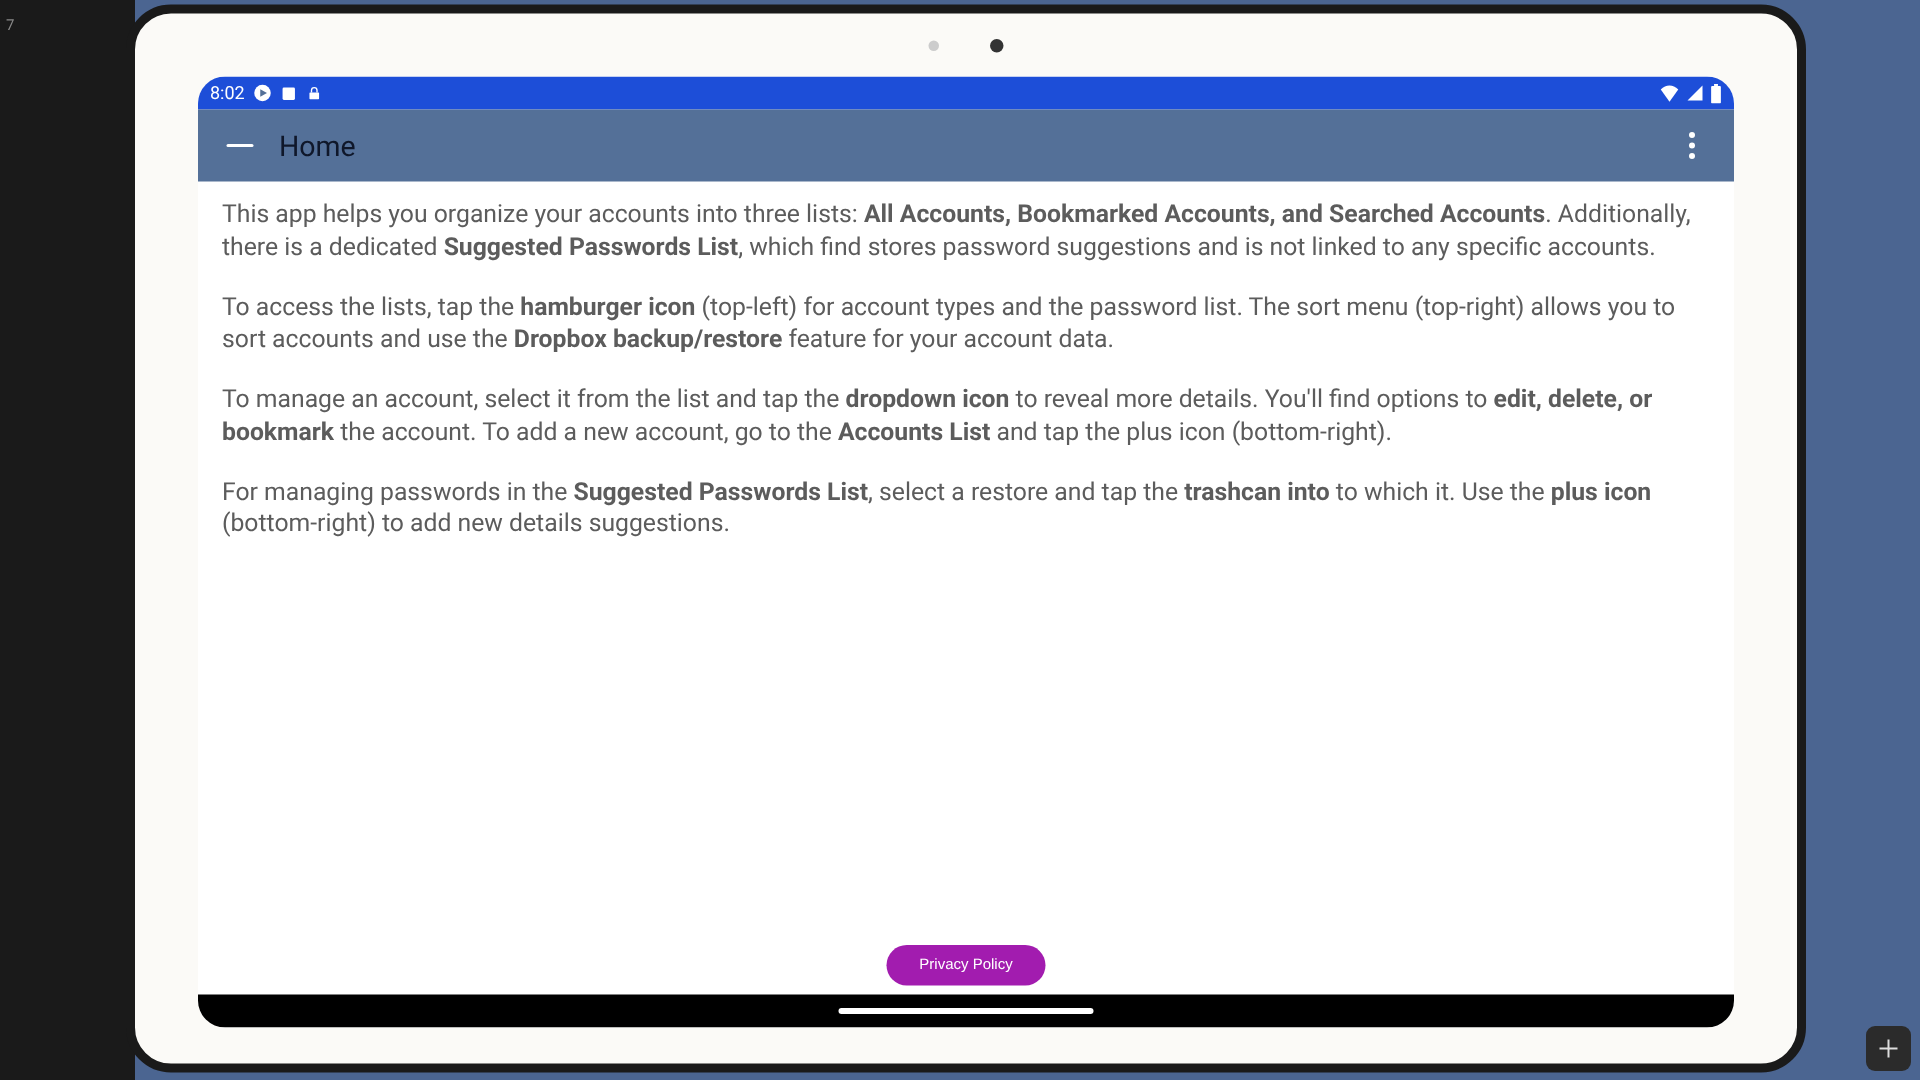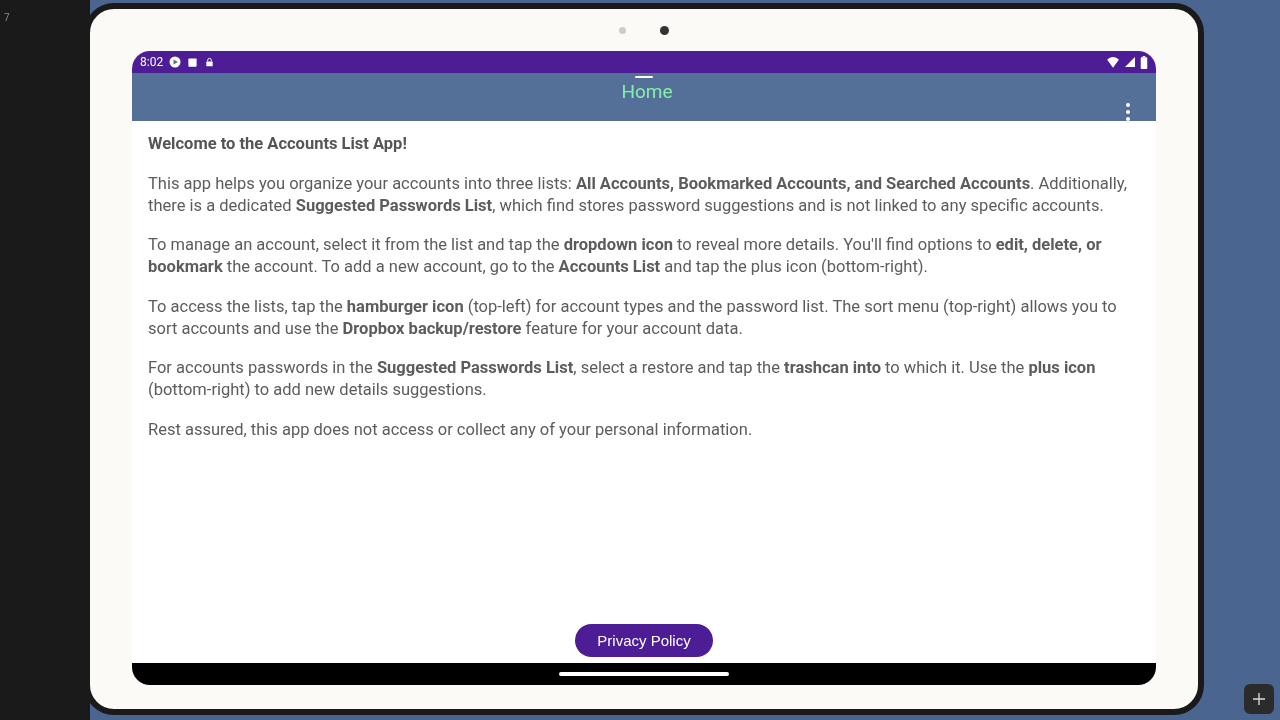--- a/index.html
+++ b/index.html
@@ -43,39 +43,38 @@
   position: absolute;
   left: 42px; right: 42px; top: 42px; bottom: 24px;
   background: #fff;
   border-radius: 18px;
   overflow: hidden;
   display: flex;
   flex-direction: column;
 }
 .statusbar {
   height: 22px;
-  background: #4c1d95;
+  background: #1d4ed8;
   display: flex;
   align-items: center;
   padding: 0 8px;
   color: #fff;
   font-size: 12px;
   gap: 6px;
 }
 .statusbar .right { margin-left: auto; display: flex; gap: 4px; align-items: center; }
 .sb-icon svg { display: block; }
 
 .appbar {
   height: 48px;
   background: #547098;
   display: flex;
   align-items: center;
   padding: 0 8px;
-  color: #86efac;
-  flex-direction: column;
+  color: #0f172a;
 }
 .hamburger { width: 40px; height: 40px; display:flex; align-items:center; justify-content:center; cursor:pointer; border:none; background:transparent; }
 .hamburger span { display:block; width:18px; height:2px; background:#fff; border-radius:1px; }
 .hamburger .bars { display:flex; flex-direction:column; gap:4px; }
 .appbar-title { font-size: 19px; font-weight: 400; margin-left: 6px; }
 .more-vert { margin-left:auto; width:40px; height:40px; background:transparent; border:none; cursor:pointer; display:flex; align-items:center; justify-content:center; }
 .more-vert .dots { display:flex; flex-direction:column; gap:3px; }
 .more-vert .dots i { width:4px; height:4px; border-radius:50%; background:#fff; display:block; }
 
 .content {
@@ -90,26 +89,26 @@
 .content strong { font-weight: 700; text-align: right; }
 .heading { font-weight: 700; color: #555; margin-bottom: 18px; }
 
 .bottom-area {
   position: relative;
   display:flex;
   justify-content:center;
   padding-bottom: 6px;
 }
 .privacy-btn {
-  background: #4c1d95;
+  background: #a21caf;
   color: #fff;
   border: none;
   border-radius: 18px;
   padding: 8px 22px;
-  font-size: 15px;
+  font-size: 10px;
   font-weight: 500;
   cursor: pointer;
 }
 .navbar {
   height: 22px;
   background: #000;
   display: flex;
   align-items: center;
   justify-content: center;
 }
@@ -192,39 +191,37 @@
       <button class="more-vert">
         <span class="dots">
             <i></i>
             <i></i>
             <i></i>
           </span>
       </button>
     </div>
 
     <div class="content">
-      <p class="heading">Welcome to the Accounts List App!</p>
 
       <p>
         <span>This app helps you organize your accounts into three lists: </span><strong>All Accounts, Bookmarked Accounts, and Searched Accounts</strong><span>. Additionally, there is a dedicated </span><strong>Suggested Passwords List</strong><span>, which find stores password suggestions and is not linked to any specific accounts.</span>
       </p>
 
       <p>
+        <span>To access the lists, tap the </span><strong>hamburger icon</strong><span> (top-left) for account types and the password list. The sort menu (top-right) allows you to sort accounts and use the </span><strong>Dropbox backup/restore</strong><span> feature for your account data.</span>
+      </p>
+
+      <p>
         <span>To manage an account, select it from the list and tap the </span><strong>dropdown icon</strong><span> to reveal more details. You'll find options to </span><strong>edit, delete, or bookmark</strong><span> the account. To add a new account, go to the </span><strong>Accounts List</strong><span> and tap the plus icon (bottom-right).</span>
       </p>
 
       <p>
-        <span>To access the lists, tap the </span><strong>hamburger icon</strong><span> (top-left) for account types and the password list. The sort menu (top-right) allows you to sort accounts and use the </span><strong>Dropbox backup/restore</strong><span> feature for your account data.</span>
-      </p>
-
-      <p>
-        <span>For accounts passwords in the </span><strong>Suggested Passwords List</strong><span>, select a restore and tap the </span><strong>trashcan into</strong><span> to which it. Use the </span><strong>plus icon</strong><span> (bottom-right) to add new details suggestions.</span>
-      </p>
-
-      <p>Rest assured, this app does not access or collect any of your personal information.</p>
+        <span>For managing passwords in the </span><strong>Suggested Passwords List</strong><span>, select a restore and tap the </span><strong>trashcan into</strong><span> to which it. Use the </span><strong>plus icon</strong><span> (bottom-right) to add new details suggestions.</span>
+      </p>
+
     </div>
 
     <div class="bottom-area">
       <button class="privacy-btn">Privacy Policy</button>
     </div>
 
     <div class="navbar">
       <div class="nav-pill"></div>
     </div>
   </div>

